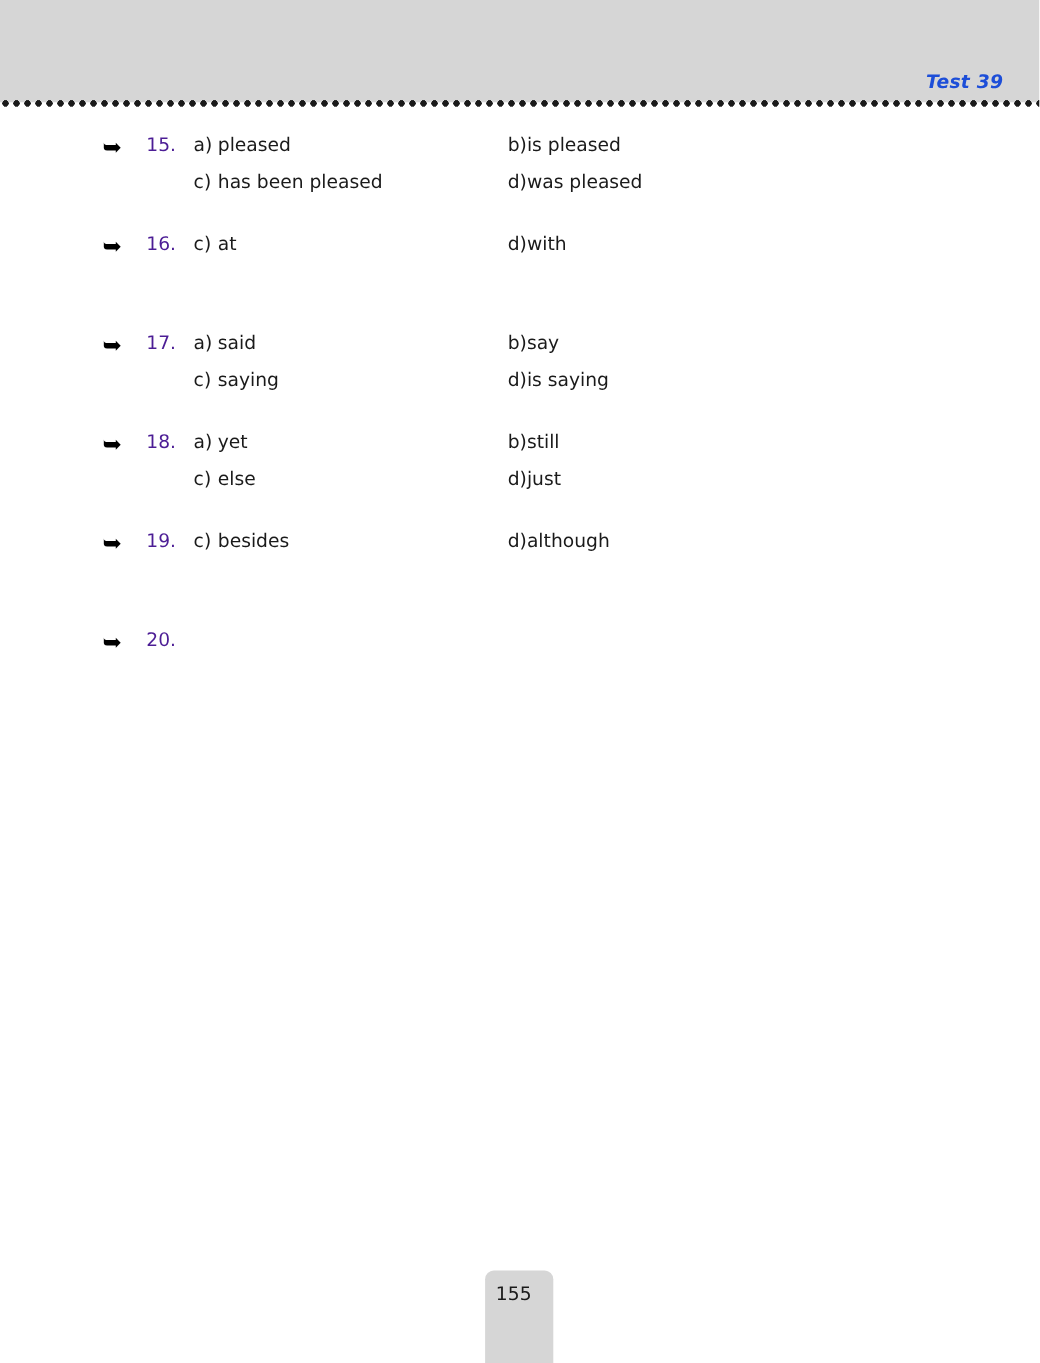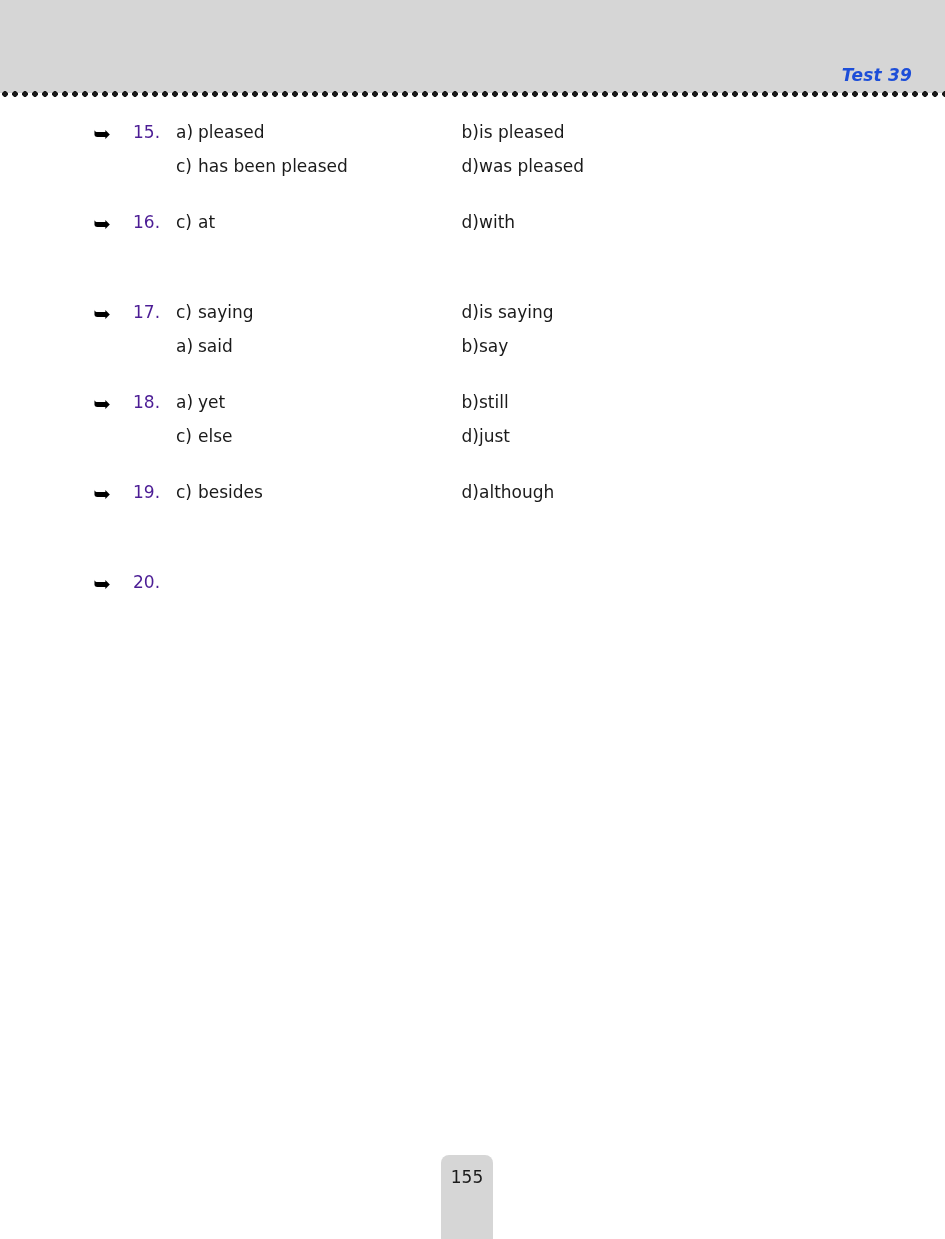--- a/index.html
+++ b/index.html
@@ -99,21 +99,21 @@
     width: 22px;
   }
   .col-left  { left: 0px; }
   .col-right { left: 281px; text-align: right; }
 
   
   .page-number-tab {
     position: absolute;
     left: 441px;
     top: 1155px;
-    width: 52px;
+    width: 62px;
     height: 84px;
     background: #d6d6d6;
     border-radius: 8px 8px 0 0;
   }
   .page-number {
     position: absolute;
     top: 12px;
     left: 0;
     width: 52px;
     text-align: center;
@@ -155,26 +155,26 @@
         <div class="opt col-right"><span class="lbl">d)</span><span>with</span></div>
       </div>
     </div>
   </div>
 
   <div class="question">
     <div class="bullet-icon">➥</div>
     <div class="q-number">17.</div>
     <div class="options">
       <div class="opt-row">
+        <div class="opt col-left"><span class="lbl">a)</span><span>said</span></div>
+        <div class="opt col-right"><span class="lbl">b)</span><span>say</span></div>
+      </div>
+      <div class="opt-row">
         <div class="opt col-left"><span class="lbl">c)</span><span>saying</span></div>
         <div class="opt col-right"><span class="lbl">d)</span><span>is saying</span></div>
-      </div>
-      <div class="opt-row">
-        <div class="opt col-left"><span class="lbl">a)</span><span>said</span></div>
-        <div class="opt col-right"><span class="lbl">b)</span><span>say</span></div>
       </div>
     </div>
   </div>
 
   <div class="question">
     <div class="bullet-icon">➥</div>
     <div class="q-number">18.</div>
     <div class="options">
       <div class="opt-row">
         <div class="opt col-left"><span class="lbl">a)</span><span>yet</span></div>

